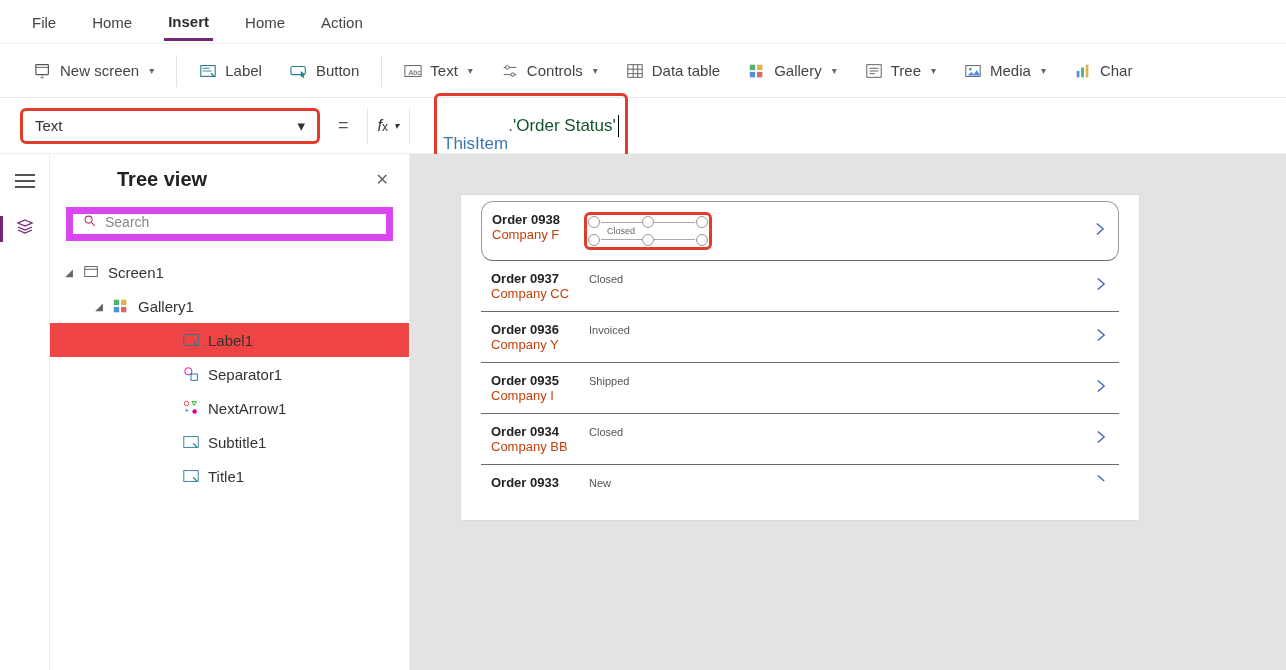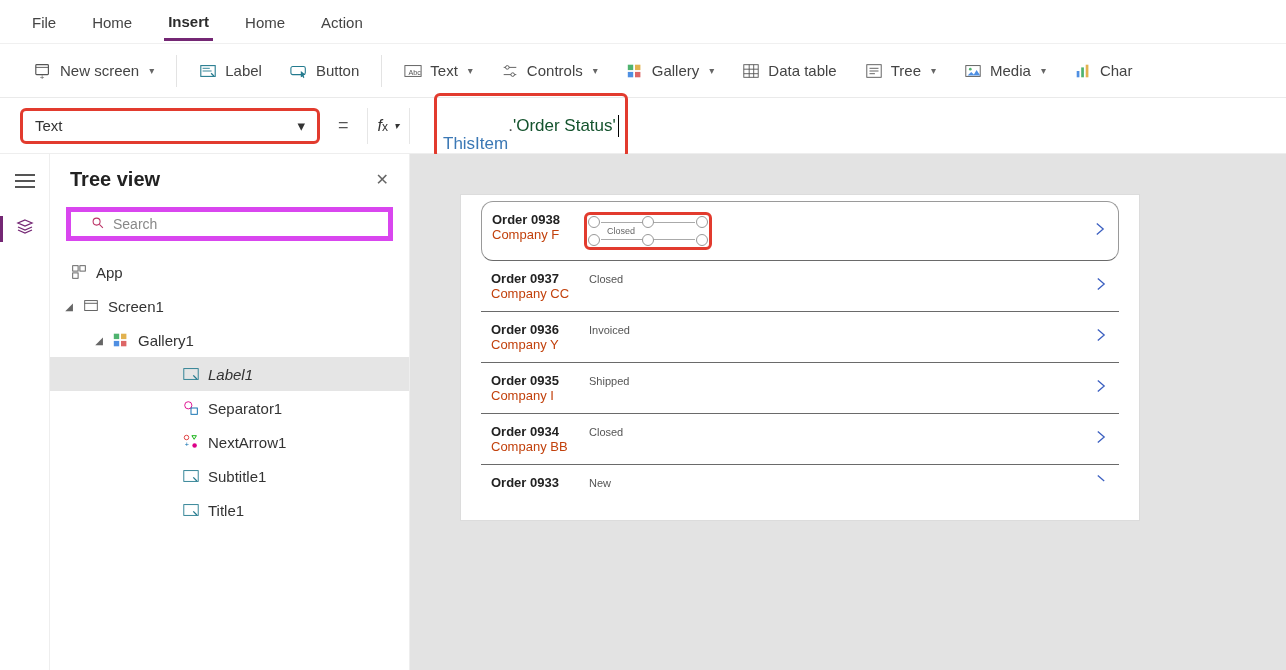--- a/index.html
+++ b/index.html
@@ -37,27 +37,27 @@
   .body { display: flex; height: calc(670px - 44px - 54px - 56px); }
   .leftrail { width: 50px; border-right: 1px solid #eee; display: flex; flex-direction: column; align-items: center; padding-top: 12px; gap: 18px; }
   .leftrail .ham { width: 20px; height: 14px; display: flex; flex-direction: column; justify-content: space-between; }
   .leftrail .ham span { height: 2px; background: #555; }
   .leftrail .layers { color: #742774; }
   .leftrail .layers-bar { position: absolute; width: 3px; height: 26px; background: #742774; left: 0; }
   .leftrail-item { position: relative; width: 50px; height: 30px; display: flex; align-items: center; justify-content: center; }
 
   .treepane { width: 360px; border-right: 1px solid #eee; display: flex; flex-direction: column; }
   .treehead { display: flex; align-items: center; justify-content: space-between; padding: 14px 20px 10px; }
-  .treehead h2 { font-size: 20px; font-weight: 600; color: #222; }
+  .treehead h2 { font-size: 20px; font-weight: 600; color: #222; margin-left: 47px; }
   .treehead .close { font-size: 16px; color: #666; }
   .searchwrap { padding: 6px 16px 14px; }
-  .searchbox { height: 34px; border: 5px solid #d946ef; display: flex; align-items: center; gap: 8px; padding: 0 20px; color: #888; font-size: 14px; }
+  .searchbox { height: 34px; border: 7px solid #d946ef; display: flex; align-items: flex-start; gap: 8px; padding: 0 10px; color: #888; font-size: 14px; }
   .tree { font-size: 15px; color: #333; }
   .tree .row { display: flex; align-items: center; gap: 8px; padding: 8px 10px 8px 20px; }
-  .tree .row.sel { background: #e5e5e5; font-style: italic; }
+  .tree .row.sel { background: #ef4444; }
   .tree .twisty { width: 10px; text-align: center; color: #666; font-size: 10px; }
   .tree .indent1 { padding-left: 44px; }
   .tree .indent3 { padding-left: 132px; }
   .tree .ticon { width: 18px; height: 18px; display: inline-flex; align-items: center; justify-content: center; }
   .tree .ticon svg { width: 18px; height: 18px; }
 
   
   .canvas { flex: 1; background: #e3e3e3; padding: 40px 50px; overflow: hidden; }
   .gallery { width: 680px; background: #fff; border: 1px solid #dcdcdc; padding: 6px 0 20px; }
   .gitem { position: relative; margin: 0 20px; padding: 10px 6px 10px 10px; border-bottom: 1px solid #6a6a6a; display: flex; align-items: flex-start; }
@@ -156,41 +156,41 @@
           <circle cx="13" cy="14" r="2" fill="#fff" stroke="#555"></circle>
         </svg>
     </span>
     <span>Controls</span>
     <span class="chev chev-down"></span>
   </div>
 
   <div class="rbtn">
     <span class="ricon">
       <svg viewBox="0 0 20 20">
-          <rect x="2" y="3" width="6" height="6" fill="#4fb36f"></rect>
-          <rect x="10" y="3" width="6" height="6" fill="#e2b24f"></rect>
-          <rect x="2" y="11" width="6" height="6" fill="#4f8fe2"></rect>
-          <rect x="10" y="11" width="6" height="6" fill="#d66"></rect>
-        </svg>
-    </span>
-    <span>Gallery</span>
-    <span class="chev chev-down"></span>
-  </div>
-
-  <div class="rbtn">
-    <span class="ricon">
-      <svg viewBox="0 0 20 20">
           <rect x="2" y="3" width="16" height="14" fill="none" stroke="#555"></rect>
           <line x1="2" y1="8" x2="18" y2="8" stroke="#555"></line>
           <line x1="2" y1="13" x2="18" y2="13" stroke="#555"></line>
           <line x1="8" y1="3" x2="8" y2="17" stroke="#555"></line>
           <line x1="13" y1="3" x2="13" y2="17" stroke="#555"></line>
         </svg>
     </span>
     <span>Data table</span>
+  </div>
+
+  <div class="rbtn">
+    <span class="ricon">
+      <svg viewBox="0 0 20 20">
+          <rect x="2" y="3" width="6" height="6" fill="#4fb36f"></rect>
+          <rect x="10" y="3" width="6" height="6" fill="#e2b24f"></rect>
+          <rect x="2" y="11" width="6" height="6" fill="#4f8fe2"></rect>
+          <rect x="10" y="11" width="6" height="6" fill="#d66"></rect>
+        </svg>
+    </span>
+    <span>Gallery</span>
+    <span class="chev chev-down"></span>
   </div>
 
   <div class="rbtn">
     <span class="ricon">
       <svg viewBox="0 0 20 20">
           <rect x="2" y="3" width="16" height="14" fill="none" stroke="#555"></rect>
           <line x1="5" y1="7" x2="15" y2="7" stroke="#555"></line>
           <line x1="5" y1="10" x2="15" y2="10" stroke="#555"></line>
           <line x1="5" y1="13" x2="11" y2="13" stroke="#555"></line>
         </svg>
@@ -278,30 +278,20 @@
           <svg width="14" height="14" viewBox="0 0 20 20">
               <circle cx="8" cy="8" r="5" fill="none" stroke="#b36" stroke-width="1.5"></circle>
               <line x1="12" y1="12" x2="17" y2="17" stroke="#b36" stroke-width="1.5"></line>
             </svg>
         </span>
         <span>Search</span>
       </div>
     </div>
 
     <div class="tree">
-      <div class="row">
-        <span class="ticon">
-          <svg viewBox="0 0 20 20">
-              <rect x="3" y="3" width="6" height="6" fill="none" stroke="#555"></rect>
-              <rect x="11" y="3" width="6" height="6" fill="none" stroke="#555"></rect>
-              <rect x="3" y="11" width="6" height="6" fill="none" stroke="#555"></rect>
-            </svg>
-        </span>
-        <span>App</span>
-      </div>
 
       <div class="row indent0" style="padding-left:14px">
         <span class="twisty">◢</span>
         <span class="ticon">
           <svg viewBox="0 0 20 20">
               <rect x="3" y="4" width="14" height="11" fill="none" stroke="#555"></rect>
               <line x1="3" y1="7" x2="17" y2="7" stroke="#555"></line>
             </svg>
         </span>
         <span>Screen1</span>

